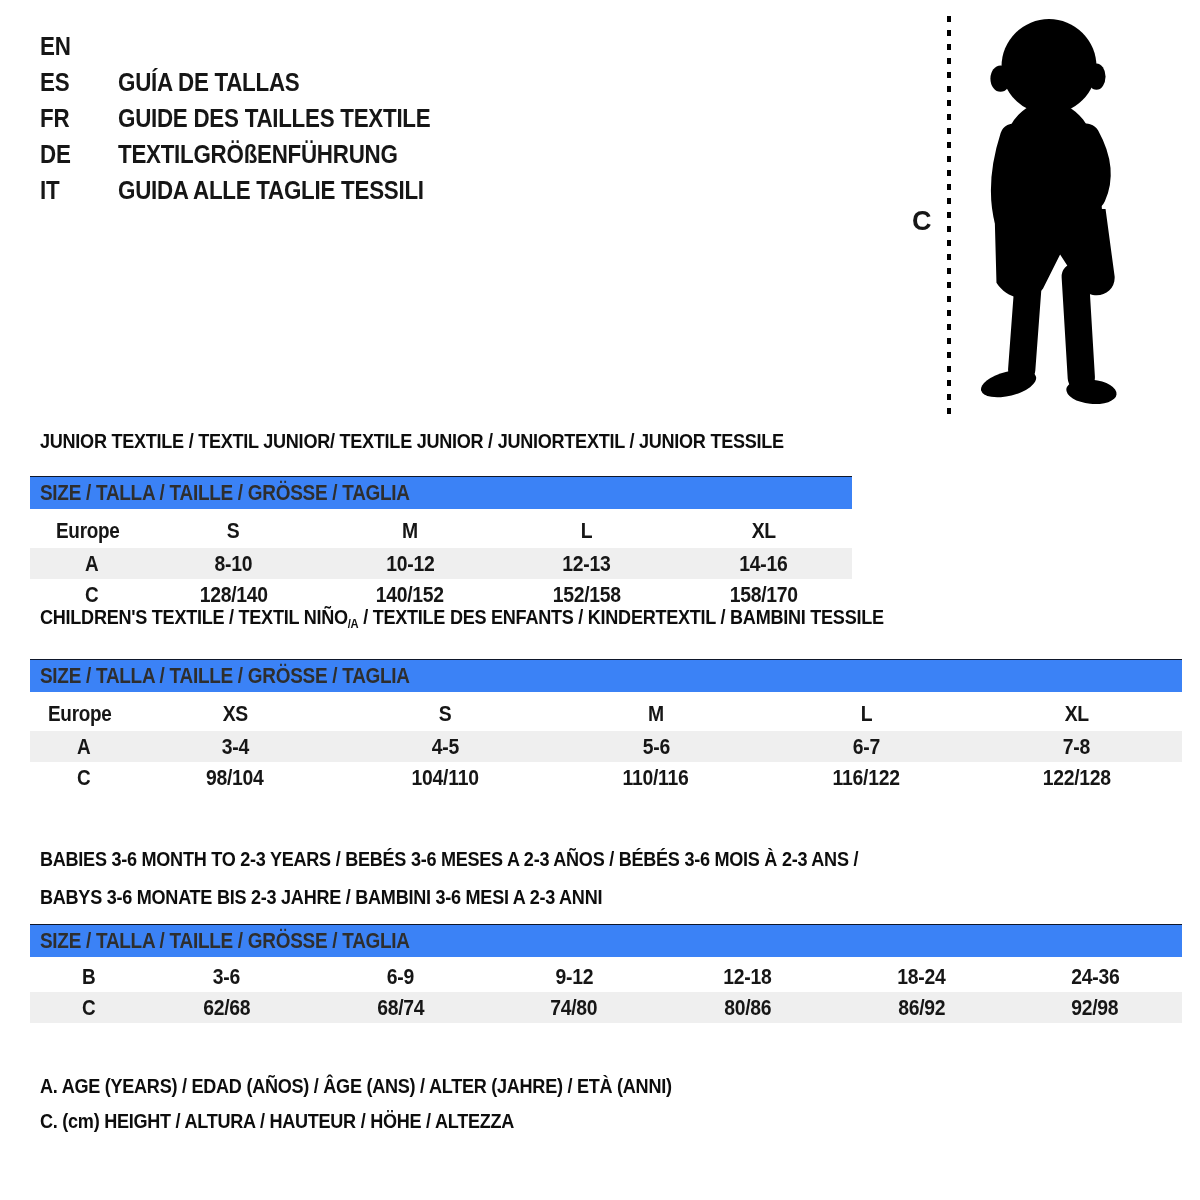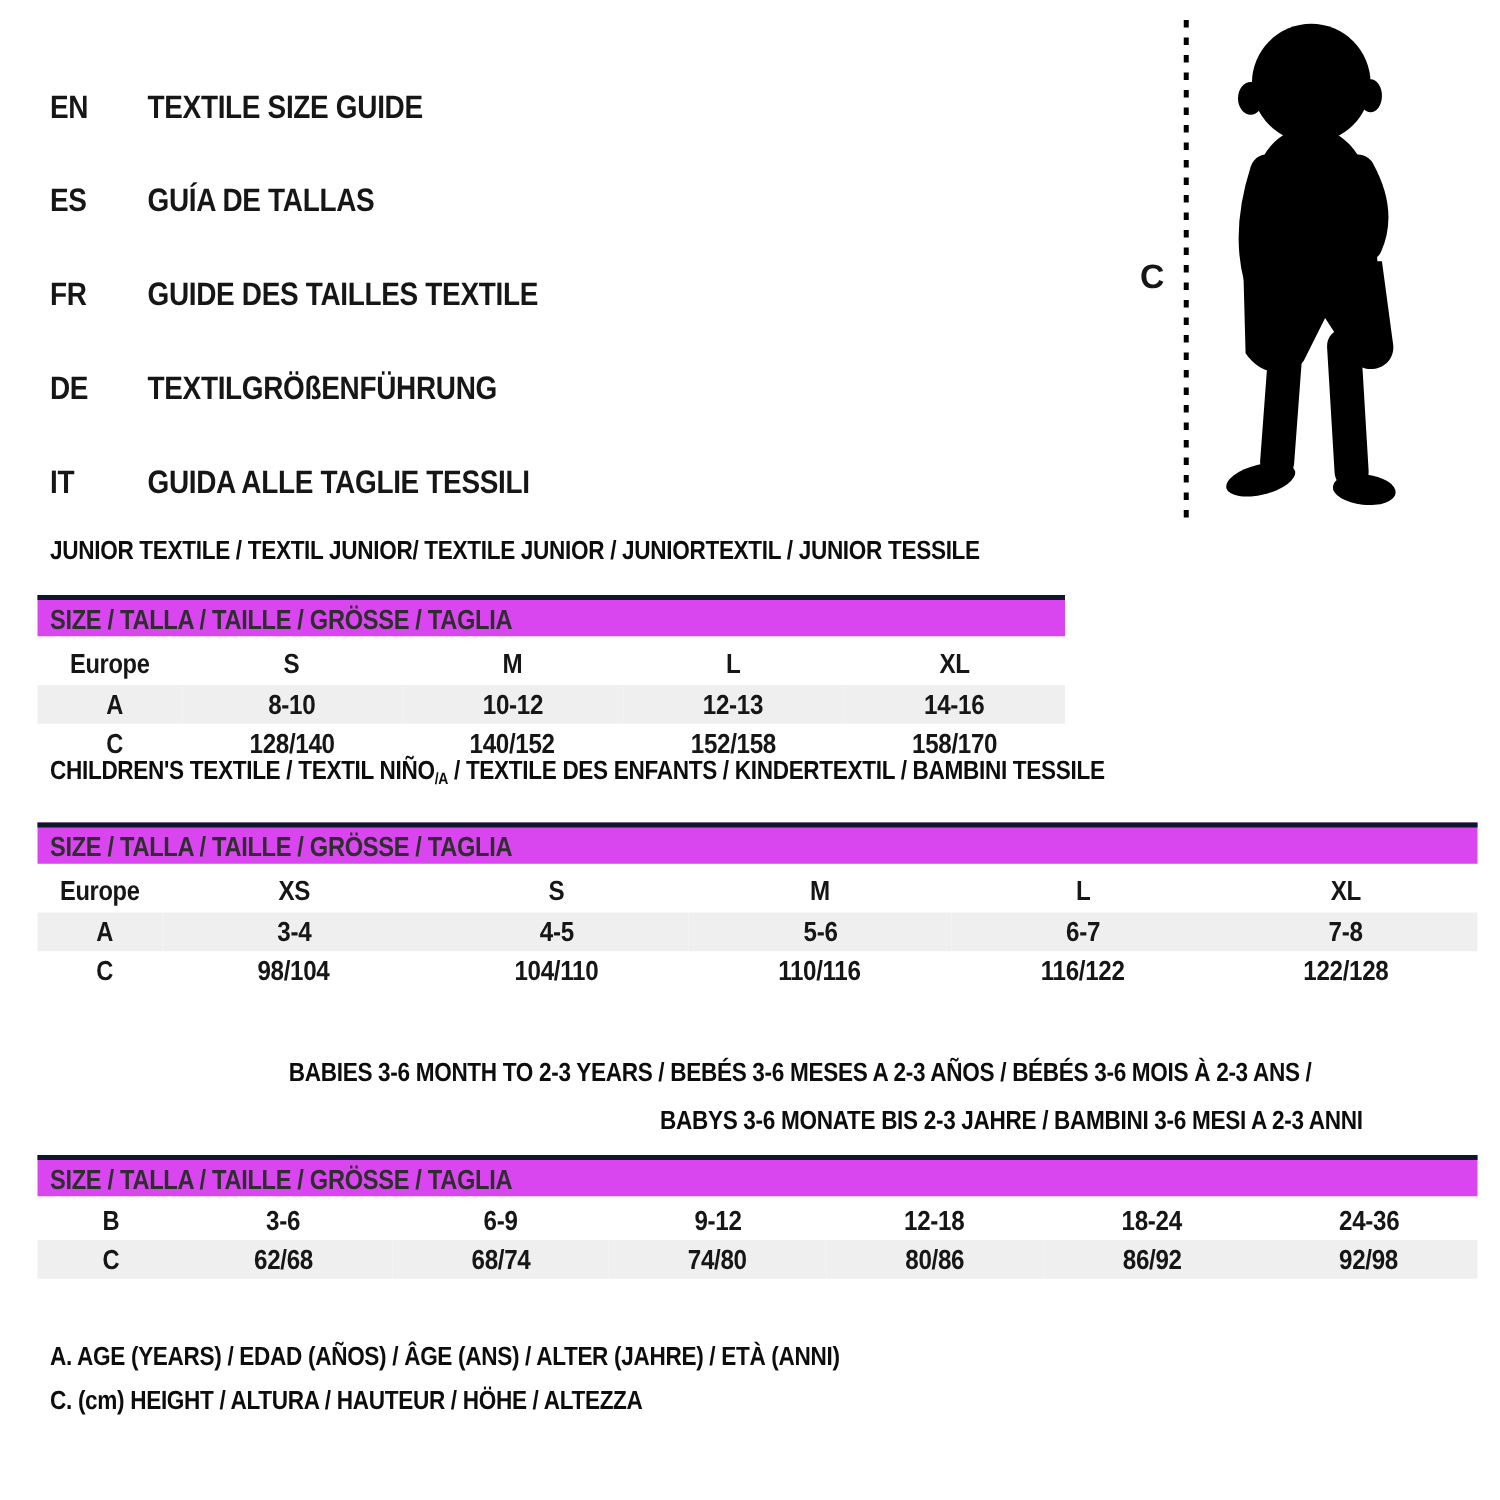--- a/index.html
+++ b/index.html
@@ -22,45 +22,45 @@
   .cond-c {
     display:inline-block;
     transform:scaleX(.88);
     transform-origin:50% 50%;
     white-space:nowrap;
     letter-spacing:-0.3px;
   }
 
   
   .lang-header { position:absolute; top:28px; left:40px; }
-  .lang-row { display:flex; line-height:36px; font-weight:bold; font-size:26px;margin-top:39px; }
+  .lang-row { display:flex; line-height:36px; font-weight:bold; font-size:26px; }
   .lang-code { width:78px; flex:0 0 78px; }
 
   
   .figure { position:absolute; top:0; left:900px; width:300px; height:440px; }
   .measure-line { position:absolute; left:46px; top:16px; }
   .figure-label { position:absolute; left:12px; top:206px; font-weight:bold; font-size:27px; }
   .baby-svg { position:absolute; left:62px; top:14px; }
 
   
   .section { position:absolute; left:30px; }
   .section-title {
     font-weight:bold; font-size:21px; line-height:26px;
     margin:0 0 0 10px; color:#0d0d0d;
   }
   .section-junior   { top:428px; width:822px; }
   .section-children { top:604px; width:1152px; }
   .section-babies   { top:840px; width:1152px; }
-  .section-babies .section-title { line-height:38px;text-align:right; }
+  .section-babies .section-title { line-height:38px; }
   .title-sub { font-size:13px; vertical-align:-4px; }
 
   .size-bar {
     margin-top:22px;
-    background:#d946ef;
-    border-top:4px solid #0f172a;
+    background:#3b82f6;
+    border-top:1px solid #0f172a;
     height:33px;
     padding:2px 0 0 10px;
     font-weight:bold; font-size:22px; color:#2e2e2e;
     line-height:27px;
   }
   .section-babies .size-bar { margin-top:8px; }
 
   .size-table {
     border-collapse:collapse;
     table-layout:fixed;
@@ -78,21 +78,20 @@
   .legend-line { font-weight:bold; font-size:21px; line-height:35px; color:#0d0d0d; }
 </style>
 </head>
 <body>
 
 <div class="page">
 
   <div class="lang-header">
     <div class="lang-row">
       <span class="lang-code"><span class="cond">EN</span></span>
-      <span class="lang-title"><span class="cond">TEXTILE SIZE GUIDE</span></span>
     </div>
     <div class="lang-row">
       <span class="lang-code"><span class="cond">ES</span></span>
       <span class="lang-title"><span class="cond">GUÍA DE TALLAS</span></span>
     </div>
     <div class="lang-row">
       <span class="lang-code"><span class="cond">FR</span></span>
       <span class="lang-title"><span class="cond">GUIDE DES TAILLES TEXTILE</span></span>
     </div>
     <div class="lang-row">

